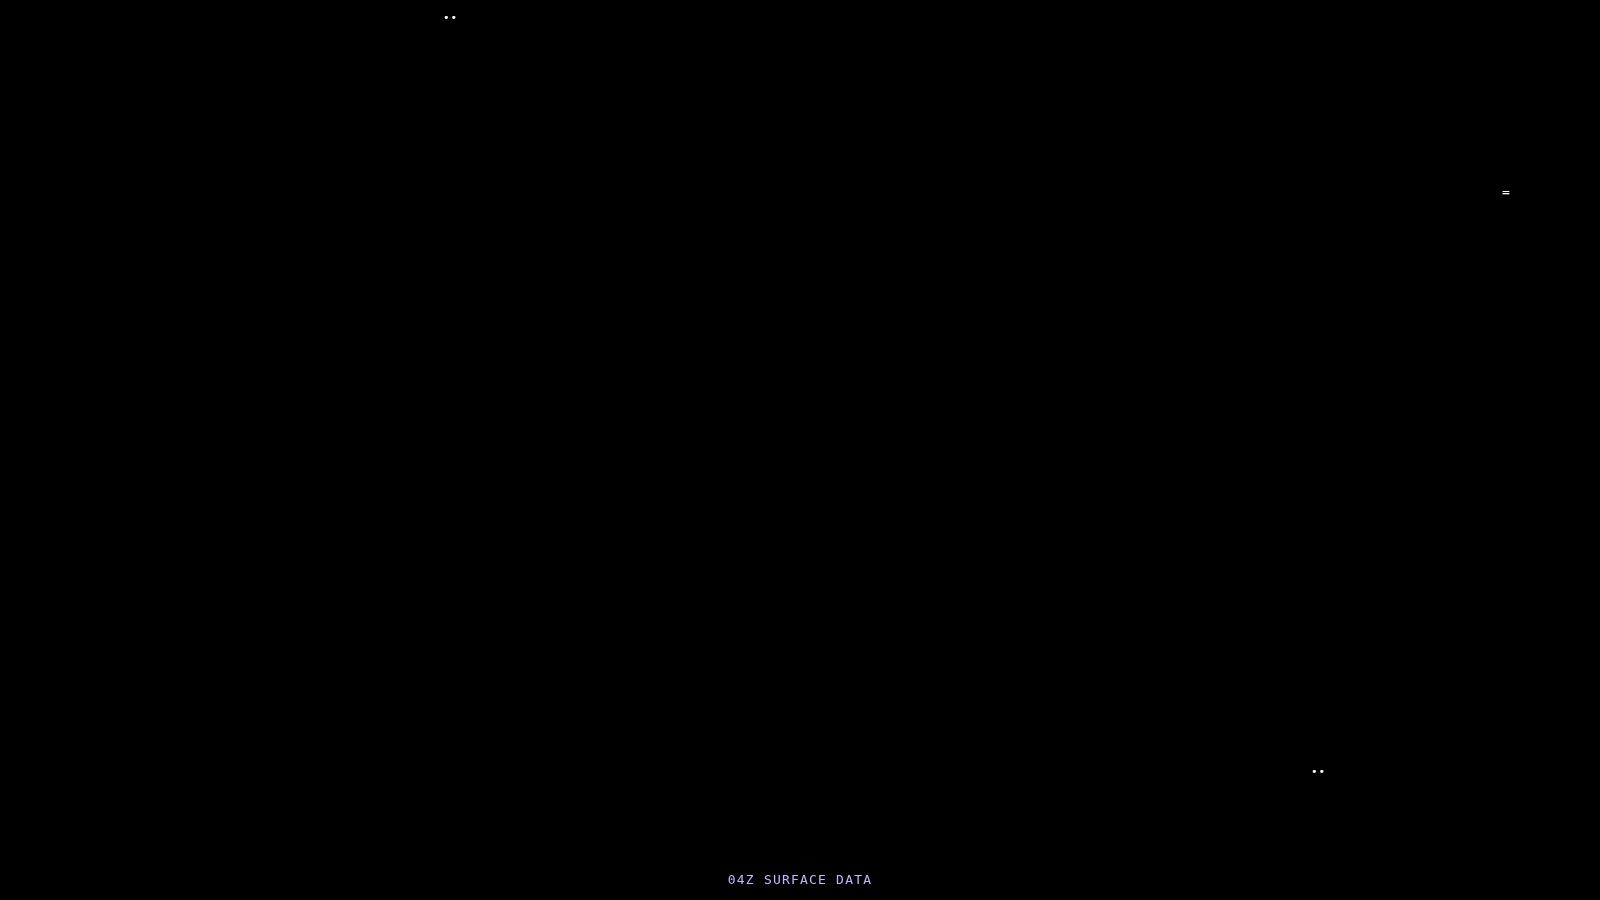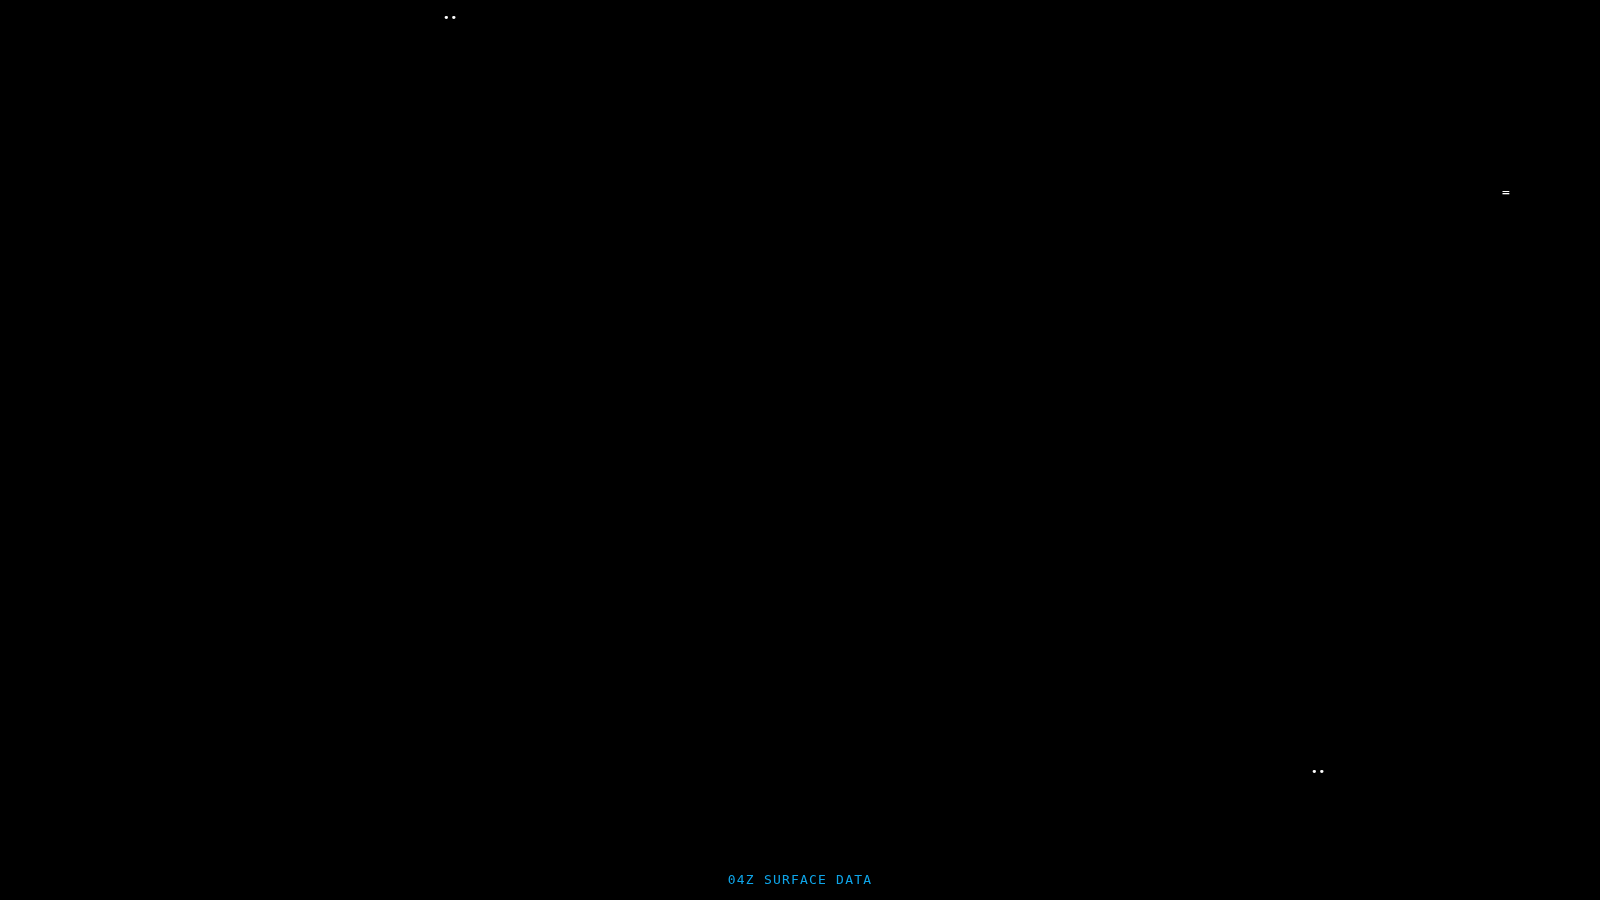--- a/index.html
+++ b/index.html
@@ -34,21 +34,21 @@
     font-size: 13px;
   }
   .caption {
     position: absolute;
     left: 0;
     width: 1600px;
     text-align: center;
     font-family: "DejaVu Sans Mono", monospace;
     font-size: 13px;
     letter-spacing: 1.2px;
-    color: #0ea5e9;
+    color: #c4b5fd;
     white-space: pre;
   }
 </style>
 </head>
 <body>
 
 <div id="screen">
 
   <div class="marker marker-dots" style="left:443px; top:12px;">••</div>
 

